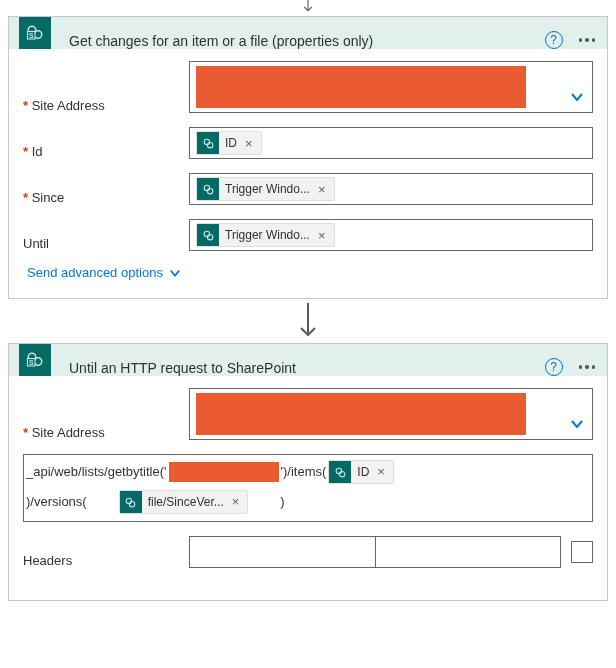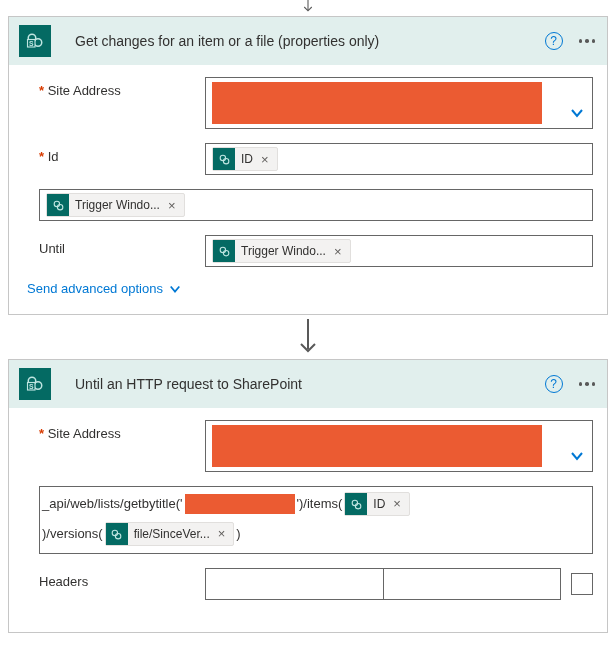--- a/index.html
+++ b/index.html
@@ -1,30 +1,30 @@
 <!DOCTYPE html>
 <html><head>
 <meta charset="utf-8">
 <style>
   * { box-sizing: border-box; font-family: "Segoe UI", Arial, sans-serif; }
   body { margin: 0; padding: 0 6px; background: #fff; width: 616px; }
   .flowcol { display: flex; flex-direction: column; align-items:center; }
   .arrowwrap { display:flex; justify-content:center; }
   svg.arrow { display:block; }
   .card { width: 600px; border:1px solid #c6c6c6; background:#fff; margin-top:2px; margin-bottom:4px;}
-  .card-header { background:#e1efed; display:flex; align-items:center; padding:8px 10px; gap:24px; position:relative;}
+  .card-header { background:#e1efed; display:flex; align-items:flex-end; padding:0 10px; gap:18px; position:relative;}
   .sp-icon { width:32px; height:32px; background:#046a63; display:flex; align-items:center; justify-content:center; color:#b8e0dc; font-size:16px; font-weight:bold;}
   .sp-icon svg { width:18px; height:18px;}
   .titletext { font-size:14px; color:#323130; }
   .card-header-right { margin-left:auto; display:flex; gap:14px; align-items:center;}
   .helpicon { width:18px;height:18px;border:1.5px solid #0078d4;border-radius:50%;display:flex;align-items:center;justify-content:center;color:#0078d4;font-size:12px;}
   .dots { display:flex; gap:3px; padding:0 2px;}
   .dots span{ width:3.5px;height:3.5px;background:#595959;border-radius:50%; display:block;}
   .card-body { padding: 12px 14px 18px 14px; }
-  .row { display:flex; align-items:flex-start; margin-bottom:14px;margin-left:16px; }
+  .row { display:flex; align-items:flex-end; margin-bottom:14px; }
   .label { width:166px; padding-top:6px; font-size:13px; color:#323130; }
   .req::before { content:"* "; color:#d83b01; font-weight:bold;}
   .field { flex:1; border:1px solid #666; min-height:32px; display:flex; align-items:center; padding:3px 6px; position:relative; flex-wrap:wrap; background:#fff;}
   .field.tall { min-height:52px; align-items:flex-start; padding:4px 6px;}
   .dd-arrow { position:absolute; right:8px; bottom:8px;}
   .dd-arrow svg{ width:14px;height:14px; display:block;}
   .redblock { background:#eb5b32; height:24px; display:inline-block;}
   .token { display:inline-flex; align-items:center; background:#f3f2f1; border:1px solid #e1dfdd; border-radius:2px; height:24px; padding:0 6px 0 0; gap:6px; font-size:12px; color:#323130; }
   .token .tkicon { width:22px;height:22px; background:#046a63; display:flex;align-items:center;justify-content:center;}
   .token .tkicon svg{width:13px;height:13px;}
@@ -94,20 +94,21 @@
                   <circle cx="15" cy="15" r="5" fill="none" stroke="#bfe5e1" stroke-width="2"></circle>
                 </svg>
               </span>
             <span>ID</span>
             <span class="tkx">×</span>
           </span>
         </div>
       </div>
 
       <div class="row">
+        <div class="label req">Since</div>
         <div class="field">
           <span class="token">
             <span class="tkicon">
                 <svg viewBox="0 0 24 24">
                   <circle cx="9" cy="9" r="5" fill="none" stroke="#bfe5e1" stroke-width="2"></circle>
                   <circle cx="15" cy="15" r="5" fill="none" stroke="#bfe5e1" stroke-width="2"></circle>
                 </svg>
               </span>
             <span>Trigger Windo...</span>
             <span class="tkx">×</span>
@@ -191,21 +192,21 @@
               <span class="tkicon">
                   <svg viewBox="0 0 24 24">
                     <circle cx="9" cy="9" r="5" fill="none" stroke="#bfe5e1" stroke-width="2"></circle>
                     <circle cx="15" cy="15" r="5" fill="none" stroke="#bfe5e1" stroke-width="2"></circle>
                   </svg>
                 </span>
               <span>ID</span>
               <span class="tkx">×</span>
             </span>
           </div>
-          <div style="display:flex;align-items:center;flex-wrap:wrap;margin-top:4px;">
+          <div style="display:flex;align-items:center;flex-wrap:wrap;margin-top:4px;gap:30px;">
             <span class="uritext">)/versions(</span>
             <span class="token">
               <span class="tkicon">
                   <svg viewBox="0 0 24 24">
                     <circle cx="9" cy="9" r="5" fill="none" stroke="#bfe5e1" stroke-width="2"></circle>
                     <circle cx="15" cy="15" r="5" fill="none" stroke="#bfe5e1" stroke-width="2"></circle>
                   </svg>
                 </span>
               <span>file/SinceVer...</span>
               <span class="tkx">×</span>

